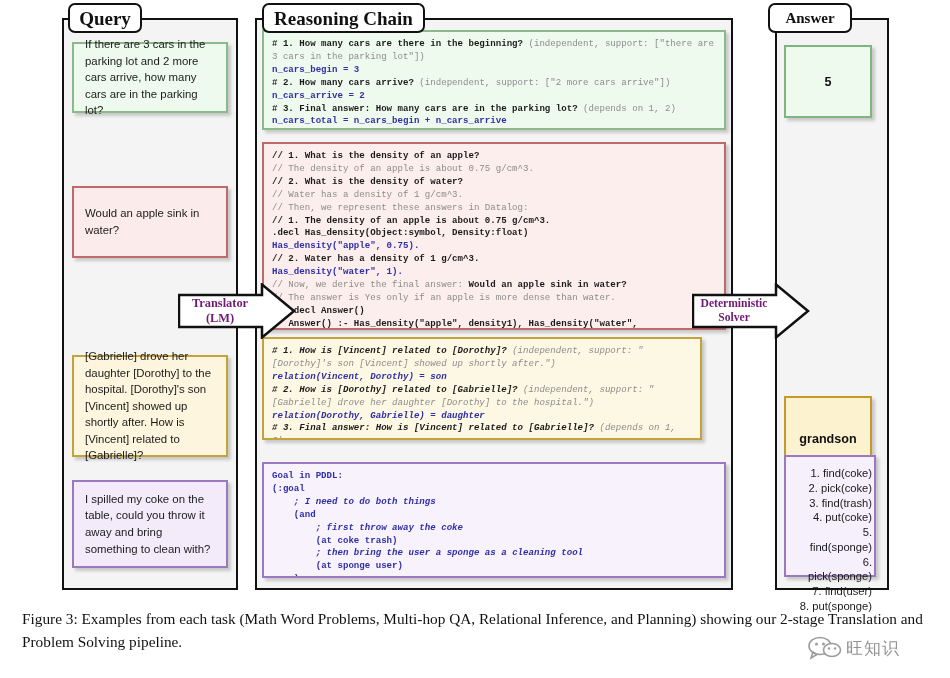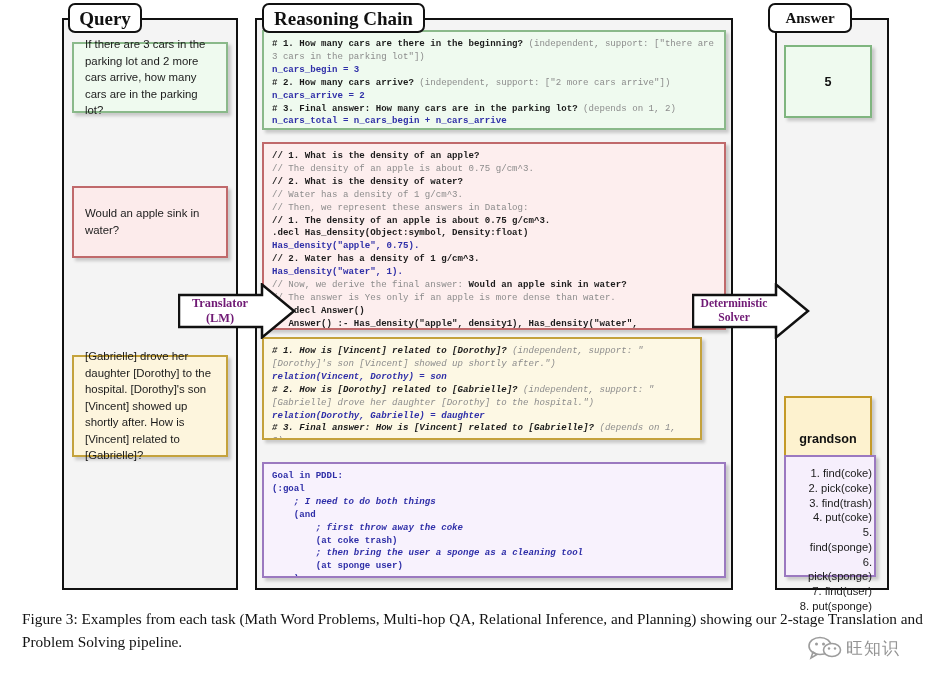--- a/index.html
+++ b/index.html
@@ -178,20 +178,23 @@
 
   <div class="card qcard" id="q1">
     <span>If there are 3 cars in the parking lot and 2 more cars arrive, how many cars are in the parking lot?</span>
   </div>
   <div class="card qcard" id="q2">
     <span>Would an apple sink in water?</span>
   </div>
   <div class="card qcard" id="q3">
     <span>[Gabrielle] drove her daughter [Dorothy] to the hospital. [Dorothy]'s son [Vincent] showed up shortly after. How is [Vincent] related to [Gabrielle]?</span>
   </div>
+  <div class="card qcard" id="q4">
+    <span>I spilled my coke on the table, could you throw it away and bring something to clean with?</span>
+  </div>
 
   <div class="card rcard" id="r1"><div><span class="tok-head"># 1. How many cars are there in the beginning?</span><span class="tok-comment"> (independent, support: ["there are 3 cars in the parking lot"])</span></div><div><span class="tok-code">n_cars_begin = 3</span></div><div><span class="tok-head"># 2. How many cars arrive?</span><span class="tok-comment"> (independent, support: ["2 more cars arrive"])</span></div><div><span class="tok-code">n_cars_arrive = 2</span></div><div><span class="tok-head"># 3. Final answer: How many cars are in the parking lot?</span><span class="tok-comment"> (depends on 1, 2)</span></div><div><span class="tok-code">n_cars_total = n_cars_begin + n_cars_arrive</span></div></div>
   <div class="card rcard" id="r2"><div><span class="tok-head">// 1. What is the density of an apple?</span></div><div><span class="tok-comment">// The density of an apple is about 0.75 g/cm^3.</span></div><div><span class="tok-head">// 2. What is the density of water?</span></div><div><span class="tok-comment">// Water has a density of 1 g/cm^3.</span></div><div><span class="tok-comment">// Then, we represent these answers in Datalog:</span></div><div><span class="tok-head">// 1. The density of an apple is about 0.75 g/cm^3.</span></div><div><span class="tok-head">.decl Has_density(Object:symbol, Density:float)</span></div><div><span class="tok-code">Has_density("apple", 0.75).</span></div><div><span class="tok-head">// 2. Water has a density of 1 g/cm^3.</span></div><div><span class="tok-code">Has_density("water", 1).</span></div><div><span class="tok-comment">// Now, we derive the final answer: </span><span class="tok-head">Would an apple sink in water?</span></div><div><span class="tok-comment">// The answer is Yes only if an apple is more dense than water.</span></div><div><span class="tok-head">   .decl Answer()</span></div><div><span class="tok-head">   Answer() :- Has_density("apple", density1), Has_density("water",</span></div></div>
   <div class="card rcard" id="r3"><div><span class="tok-head"># 1. How is [Vincent] related to [Dorothy]?</span><span class="tok-comment"> (independent, support: "</span></div><div><span class="tok-comment">[Dorothy]'s son [Vincent] showed up shortly after.")</span></div><div><span class="tok-code">relation(Vincent, Dorothy) = son</span></div><div><span class="tok-head"># 2. How is [Dorothy] related to [Gabrielle]?</span><span class="tok-comment"> (independent, support: "</span></div><div><span class="tok-comment">[Gabrielle] drove her daughter [Dorothy] to the hospital.")</span></div><div><span class="tok-code">relation(Dorothy, Gabrielle) = daughter</span></div><div><span class="tok-head"># 3. Final answer: How is [Vincent] related to [Gabrielle]?</span><span class="tok-comment"> (depends on 1, 2)</span></div><div><span class="tok-code">relation(Vincent, Gabrielle) = relation(Vincent, Dorothy) @</span></div></div>
   <div class="card rcard" id="r4"><div><span class="tok-code">Goal in PDDL:</span></div><div><span class="tok-code">(:goal</span></div><div><span class="tok-ital">    ; I need to do both things</span></div><div><span class="tok-code">    (and</span></div><div><span class="tok-ital">        ; first throw away the coke</span></div><div><span class="tok-code">        (at coke trash)</span></div><div><span class="tok-ital">        ; then bring the user a sponge as a cleaning tool</span></div><div><span class="tok-code">        (at sponge user)</span></div><div><span class="tok-code">    )</span></div></div>
 
   <div class="card acard" id="a1">
     <span>5</span>
   </div>
   <div class="card acard" id="a3">

